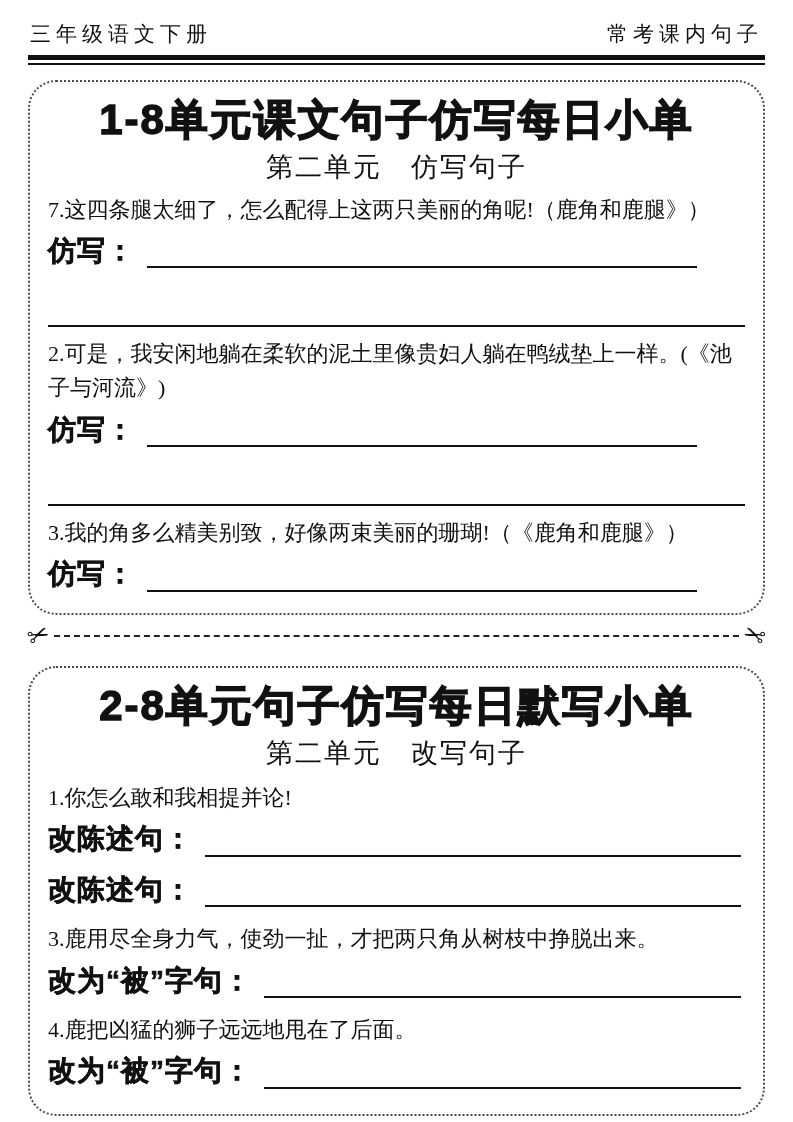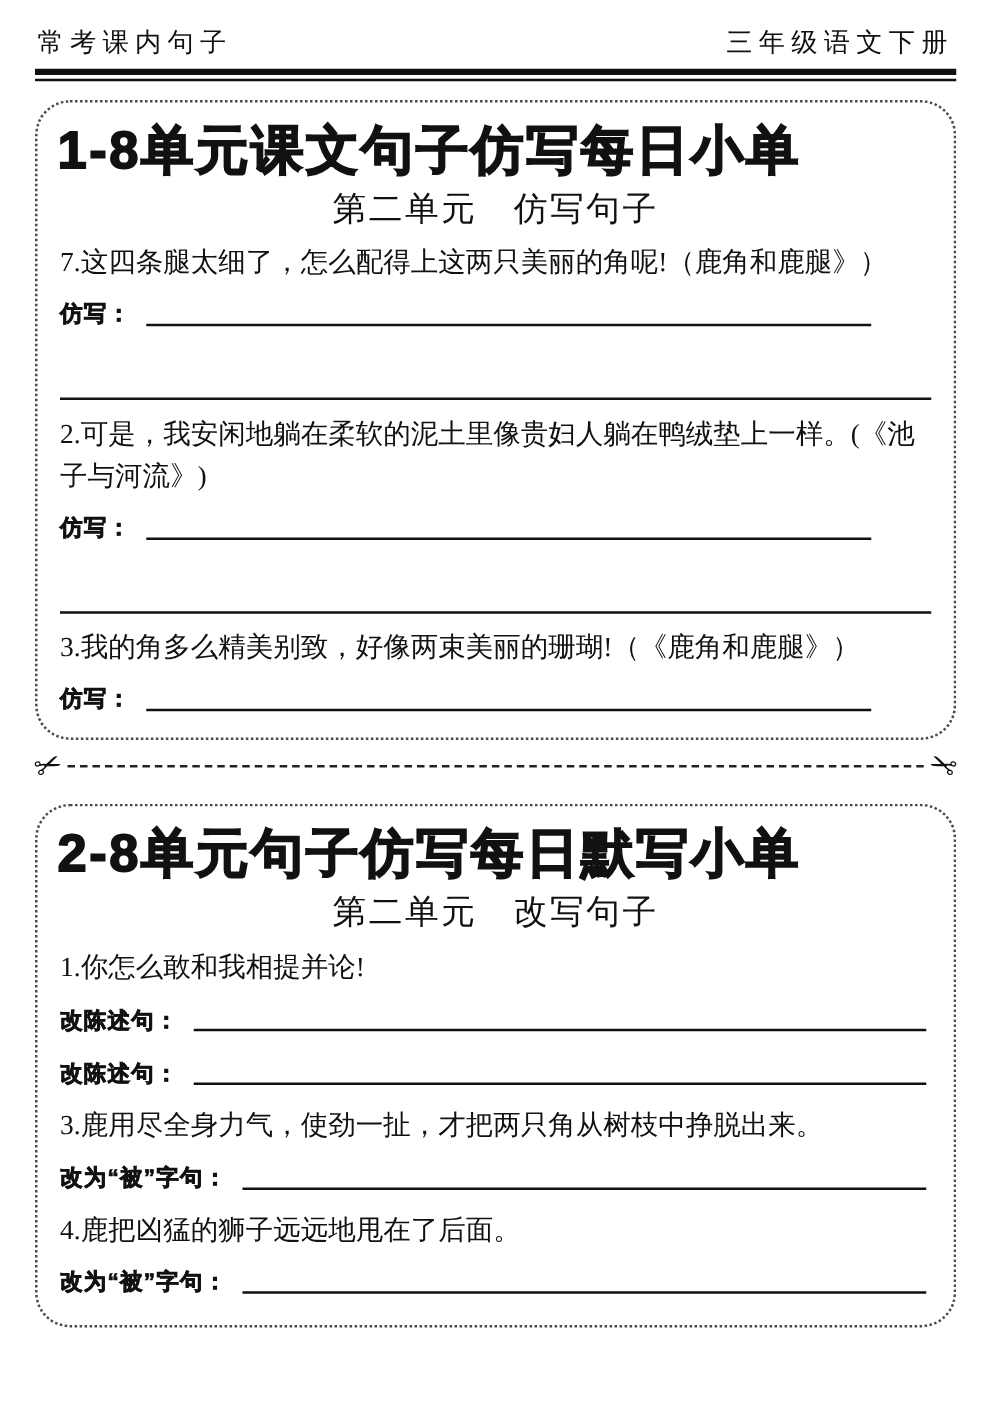--- a/index.html
+++ b/index.html
@@ -10,53 +10,53 @@
   
   .page-header { display: flex; justify-content: space-between; align-items: flex-end;
     padding: 4px 2px 0; }
   .page-header span { font-size: 21px; letter-spacing: 5px; font-family: "Liberation Serif", serif; }
   .rule-thick { height: 5px; background: #111; margin-top: 7px; }
   .rule-thin  { height: 2px; background: #111; margin-top: 3px; }
 
   
   .box { border: 2px dotted #4a4a4a; border-radius: 28px; padding: 8px 16px 14px;
     margin-top: 15px; }
-  .box-title { font-family: "Liberation Sans", sans-serif;
+  .box-title { text-align: center; font-family: "Liberation Sans", sans-serif;
     font-weight: 900; font-size: 42px; letter-spacing: 2px; line-height: 1.25;
     -webkit-text-stroke: 1.4px #111; margin: 4px 0 2px; }
   .box-subtitle { text-align: center; font-size: 27px; letter-spacing: 2px;
     margin: 2px 0 6px; font-weight: 500; }
 
   
   .prompt { font-size: 22px; line-height: 1.55; margin: 8px 2px 2px; }
   .answer-row { display: flex; align-items: flex-end; margin: 2px 2px 2px; }
   .answer-label { font-family: "Liberation Sans", sans-serif; font-weight: 800;
-    font-size: 18px; letter-spacing: 1px; white-space: nowrap; line-height: 1.6;
+    font-size: 28px; letter-spacing: 1px; white-space: nowrap; line-height: 1.6;
     -webkit-text-stroke: 0.6px #111; }
   .answer-line { flex: 1; border-bottom: 2px solid #111; height: 32px; margin: 0 4px 5px 12px; }
   .answer-line.short { margin-right: 48px; }
   .blank-line { border-bottom: 2px solid #111; height: 52px; margin: 0 2px 10px; }
   .s2 .answer-row { margin-bottom: 6px; }
   .s2 .prompt { margin-top: 10px; }
 
   
   .cut-divider { display: flex; align-items: center; margin: 6px 0 0; height: 30px; }
   .scissors { font-size: 26px; line-height: 1; color: #111; }
   .scissors.left  { transform: rotate(-22deg); }
   .scissors.right { transform: scaleX(-1) rotate(-22deg); }
   .dash-line { flex: 1; border-top: 2.5px dashed #222; margin: 0 4px; height: 0; }
 </style>
 </head>
 <body>
 
 <div class="page">
 
   <div class="page-header">
+    <span>三年级语文下册</span>
     <span>常考课内句子</span>
-    <span>三年级语文下册</span>
   </div>
   <div class="rule-thick"></div>
   <div class="rule-thin"></div>
 
   <div class="box s1">
     <div class="box-title">1-8单元课文句子仿写每日小单</div>
     <div class="box-subtitle">第二单元　仿写句子</div>
 
     <p class="prompt">7.这四条腿太细了，怎么配得上这两只美丽的角呢!（鹿角和鹿腿》）</p>
     <div class="answer-row">

